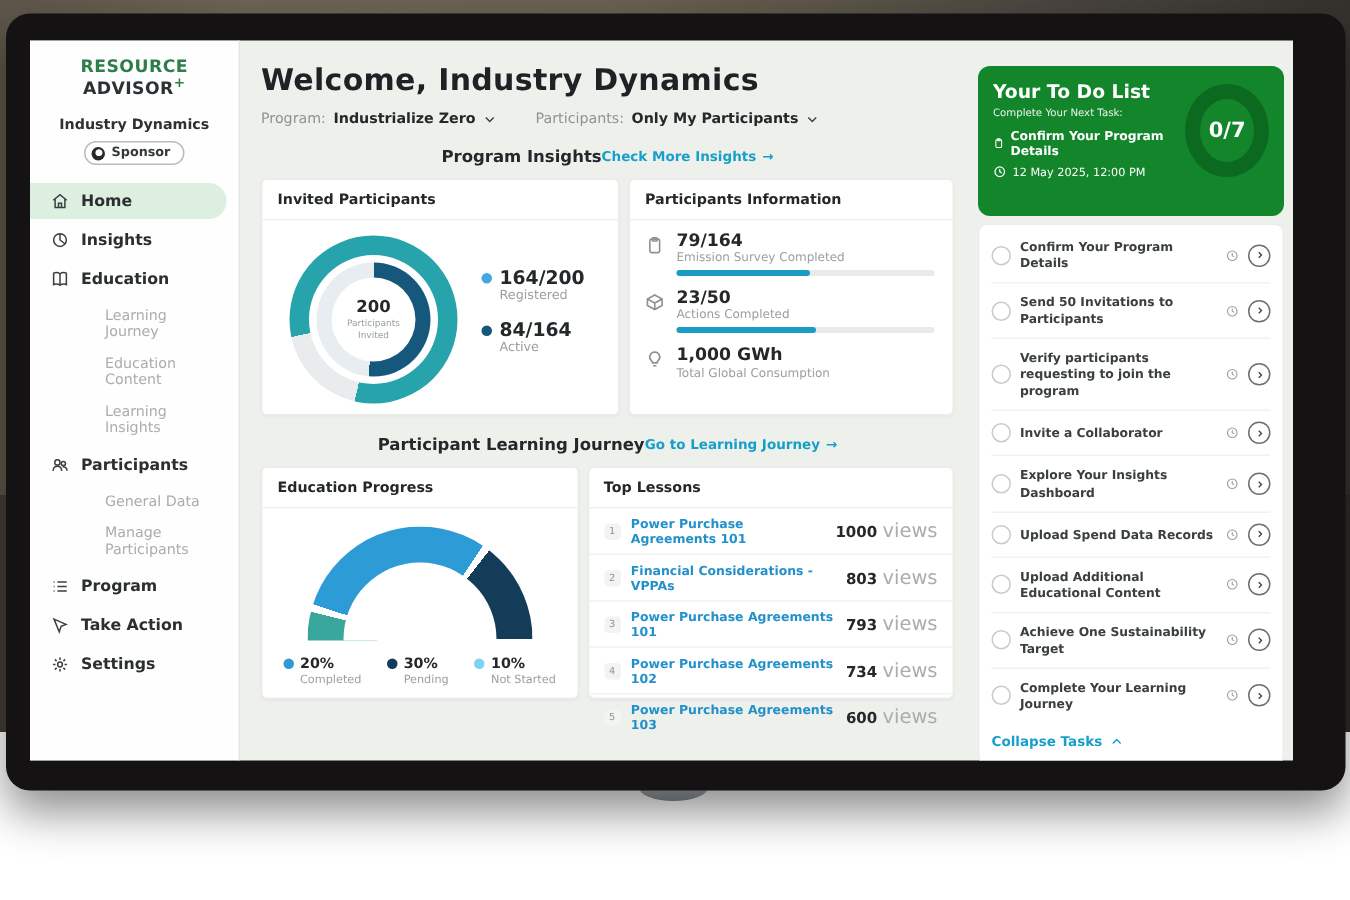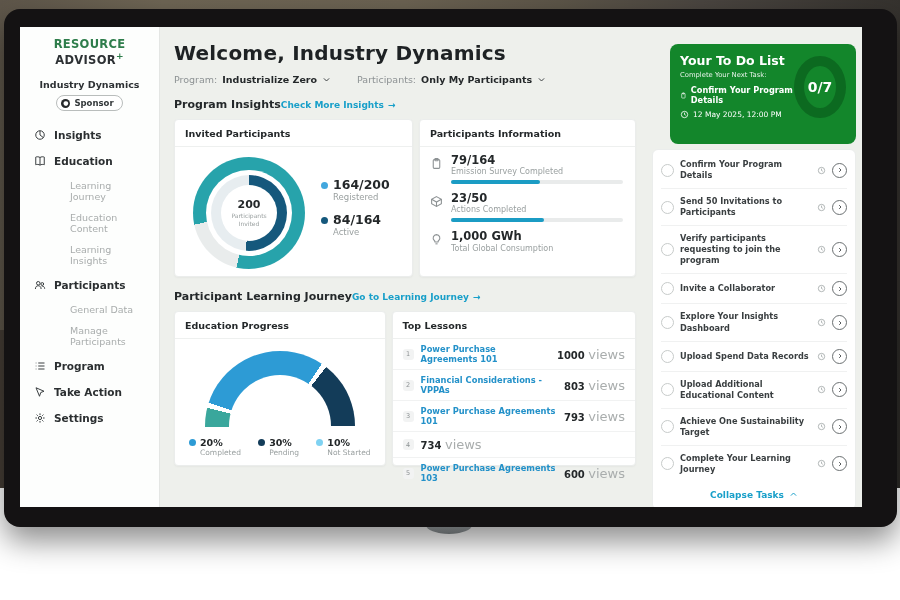--- a/index.html
+++ b/index.html
@@ -30,21 +30,21 @@
   .nav-sub { padding:5px 10px 5px 50px; font-size:9.5px; font-weight:400; color:#a9adad; cursor:pointer; }
 
   
   .main { flex:1; padding:10px 12px 0 14px; min-width:0; }
   .h1 { font-size:20px; font-weight:800; color:#1e2224; letter-spacing:.2px; margin-top:4px; }
   .filters { display:flex; gap:26px; margin-top:9px; align-items:center; }
   .filter { display:flex; align-items:center; gap:5px; font-size:9.5px; cursor:pointer; }
   .filter .flabel { color:#8d9294; }
   .filter .fval { color:#24282a; font-weight:800; }
   .filter svg { width:9px; height:9px; stroke:#3a3f41; }
-  .sec-head { display:flex; justify-content:flex-start; align-items:center; margin-top:13px; margin-bottom:8px; }
+  .sec-head { display:flex; justify-content:center; align-items:center; margin-top:13px; margin-bottom:8px; }
   .sec-title { font-size:11px; font-weight:800; color:#24282a; }
   .sec-link { font-size:9px; font-weight:800; color:#189fc9; cursor:pointer; display:flex; align-items:center; gap:4px; }
   .cards { display:flex; gap:6px; }
   .card { background:#fff; border:1px solid #ebedec; border-radius:4px; box-shadow:0 1px 2px rgba(0,0,0,.04); }
   .card-title { font-size:9.5px; font-weight:800; color:#24282a; padding:8px 10px 7px; border-bottom:1px solid #eef0ef; }
 
   
   .card-invited { width:249px; height:158px; }
   .invited-body { display:flex; align-items:center; gap:16px; padding:10px 8px 0 18px; }
   .donut { width:112px; height:112px; border-radius:50%; background:conic-gradient(from 258deg,#27a3ab 0deg 295deg,#e9ecec 295deg 360deg); display:grid; place-items:center; }
@@ -87,37 +87,37 @@
   .lesson:last-child { border-bottom:none; }
   .rank { width:11px; height:11px; border-radius:3px; background:#f2f3f3; color:#8d9294; font-size:6.5px;
     display:grid; place-items:center; }
   .ltitle { flex:1; font-size:8.3px; font-weight:700; color:#2391c9; cursor:pointer; }
   .lviews { font-size:10px; font-weight:800; color:#24282a; }
   .lviews span { font-size:13px; font-weight:400; color:#a9adad; }
 
   
   .rightpanel { width:214px; min-width:214px; padding:17px 6px 0 4px; }
   .todo-card { background:#13862b; border-radius:8px; color:#fff; height:100px; padding:9px 10px;
-    display:flex; justify-content:space-between;margin-left:18px; }
+    display:flex; justify-content:space-between; }
   .todo-title { font-size:12.5px; font-weight:800; }
   .todo-sub { font-size:6.8px; margin-top:3px; opacity:.9; }
   .todo-task { display:flex; gap:4px; align-items:center; font-size:8.2px; font-weight:800; margin-top:6px; }
   .todo-date { display:flex; gap:4px; align-items:center; font-size:7.5px; margin-top:5px; }
   .todo-card svg { width:9px; height:9px; stroke:#fff; }
   .ring { width:62px; height:62px; border-radius:50%; border:10px solid #0c6a20; display:grid; place-items:center;
     margin-top:3px; }
   .ring-val { font-size:14px; font-weight:800; color:#fff; }
   .tasks-card { background:#fff; border:1px solid #ebedec; border-radius:6px; margin-top:5px; padding:2px 8px; }
   .task-row { display:flex; align-items:center; gap:6px; padding:7px 0; border-bottom:1px solid #f0f1f1; cursor:pointer; }
   .task-check { width:13px; height:13px; min-width:13px; border:1.5px solid #c7cbca; border-radius:50%; background:#fff; cursor:pointer; }
   .task-label { flex:1; font-size:8.2px; font-weight:700; color:#3a3f41; line-height:1.35; }
   .task-row svg.clock { width:9px; height:9px; min-width:9px; stroke:#9aa0a0; }
   .task-go { width:15px; height:15px; min-width:15px; border:1.3px solid #6b7072; border-radius:50%; display:grid; place-items:center; cursor:pointer; }
   .task-go svg { width:8px; height:8px; stroke:#3a3f41; }
-  .collapse { display:flex; justify-content:center; align-items:center; gap:5px; padding:8px 0 7px;
+  .collapse { display:flex; align-items:center; gap:5px; padding:8px 0 7px;
     font-size:9px; font-weight:800; color:#189fc9; cursor:pointer; }
   .collapse svg { width:9px; height:9px; stroke:#189fc9; }
 </style>
 </head>
 <body>
 
 <div class="stage">
   <div class="bg-bottom"></div>
   <div class="stand"></div>
   <div class="monitor">
@@ -127,20 +127,27 @@
         <div class="logo">
           <span class="g">RESOURCE</span>
           <span class="d">ADVISOR</span><span class="plus">+</span>
         </div>
         <div class="org">Industry Dynamics</div>
         <div class="badge">
           <span class="bdot">●</span>
           <span>Sponsor</span>
         </div>
 
+        <div class="nav-item active">
+          <svg viewBox="0 0 24 24" fill="none" stroke-width="2">
+              <path d="M3 11 L12 3.5 L21 11 M5.5 9.5 V20.5 H18.5 V9.5"></path>
+              <path d="M10 20.5 V15 h4 v5.5"></path>
+            </svg>
+          <span>Home</span>
+        </div>
         <div class="nav-item">
           <svg viewBox="0 0 24 24" fill="none" stroke-width="2">
               <circle cx="12" cy="12" r="8.5"></circle>
               <path d="M12 3.5 V12 L18.5 17"></path>
             </svg>
           <span>Insights</span>
         </div>
         <div class="nav-item">
           <svg viewBox="0 0 24 24" fill="none" stroke-width="2">
               <path d="M12 5 C9.5 3.2 5.5 3.2 3.5 4.2 V19.5 C5.5 18.5 9.5 18.5 12 20.3 C14.5 18.5 18.5 18.5 20.5 19.5 V4.2 C18.5 3.2 14.5 3.2 12 5 Z"></path>
@@ -345,20 +352,21 @@
               <span class="ltitle">Financial Considerations - VPPAs</span>
               <span class="lviews"><b>803</b> <span>views</span></span>
             </div>
             <div class="lesson">
               <span class="rank">3</span>
               <span class="ltitle">Power Purchase Agreements 101</span>
               <span class="lviews"><b>793</b> <span>views</span></span>
             </div>
             <div class="lesson">
               <span class="rank">4</span>
+              <span class="ltitle">Power Purchase Agreements 102</span>
               <span class="lviews"><b>734</b> <span>views</span></span>
             </div>
             <div class="lesson">
               <span class="rank">5</span>
               <span class="ltitle">Power Purchase Agreements 103</span>
               <span class="lviews"><b>600</b> <span>views</span></span>
             </div>
           </div>
         </div>
       </main>

